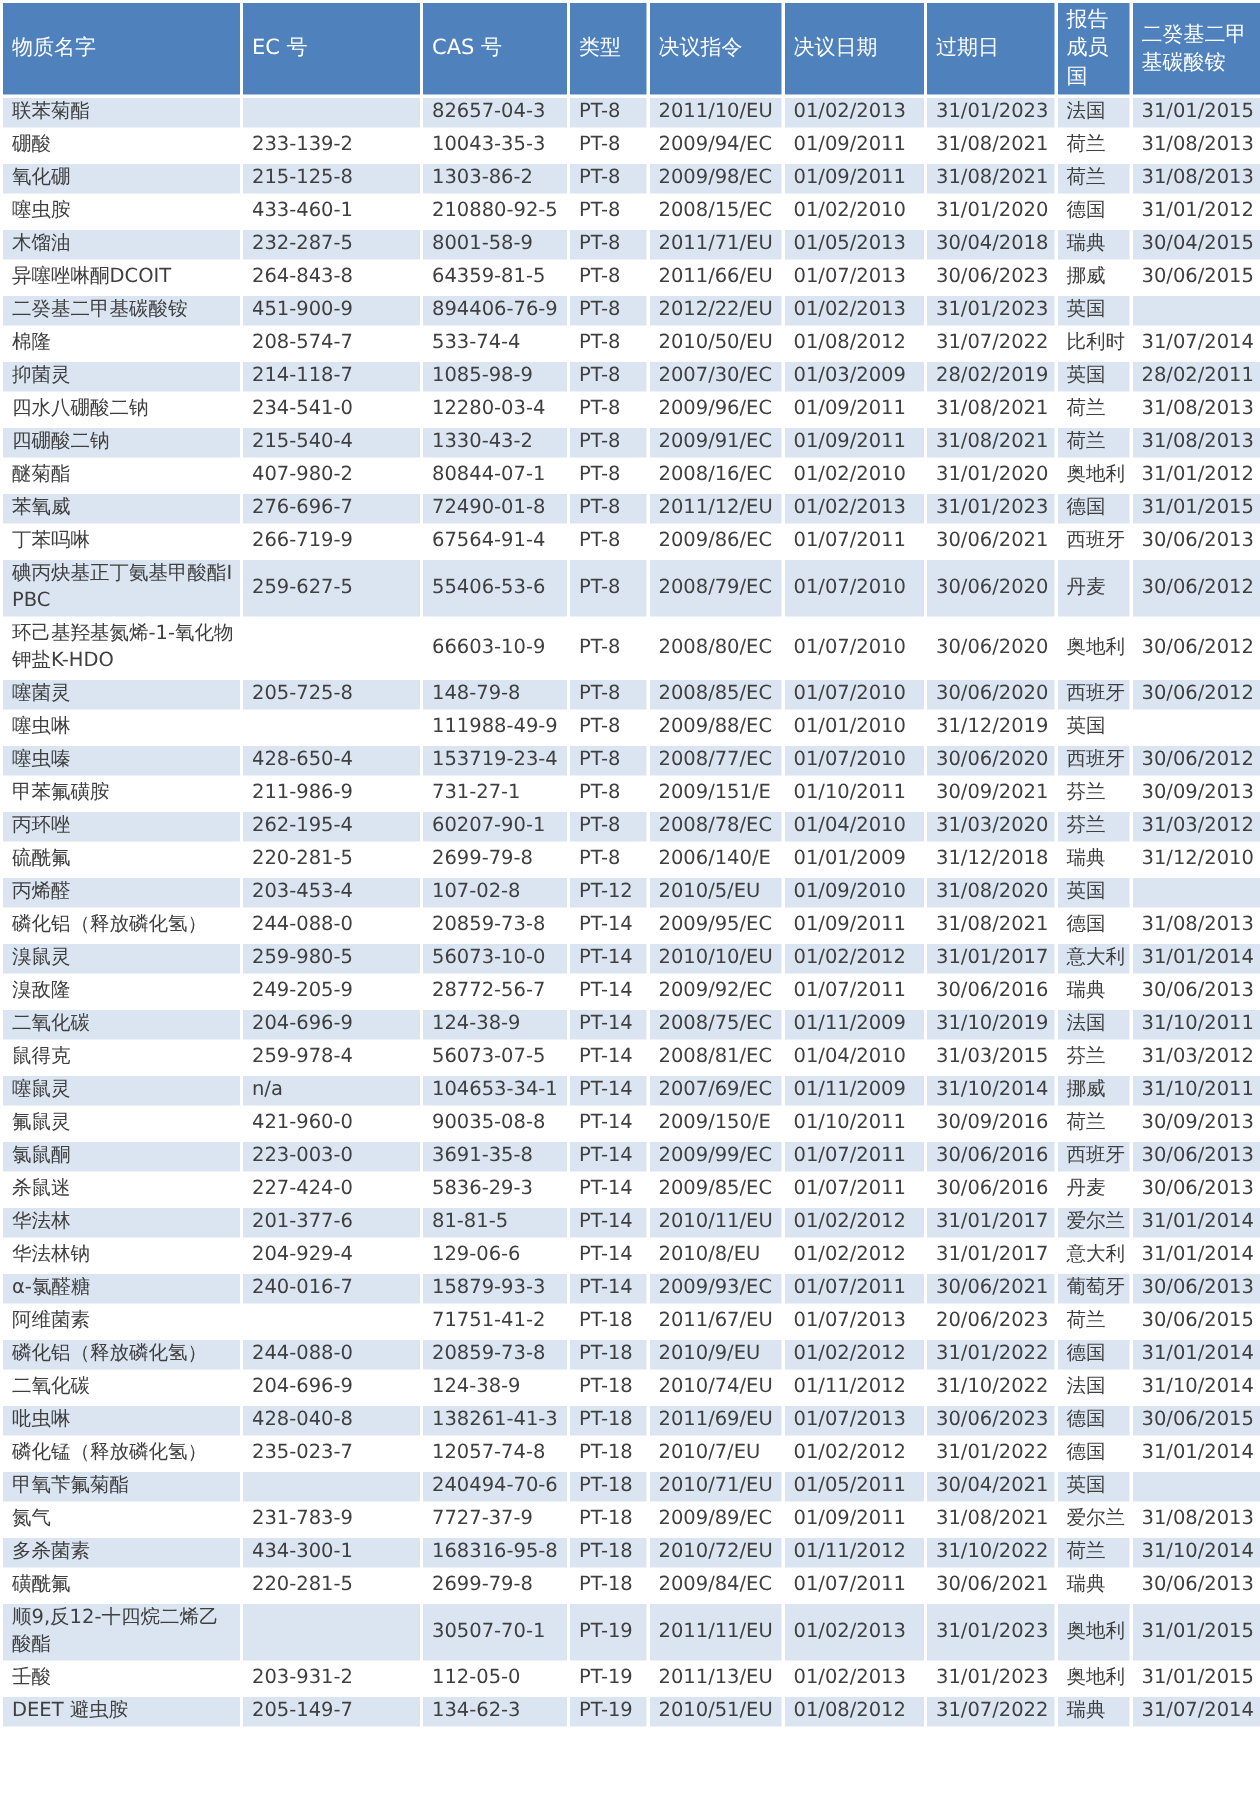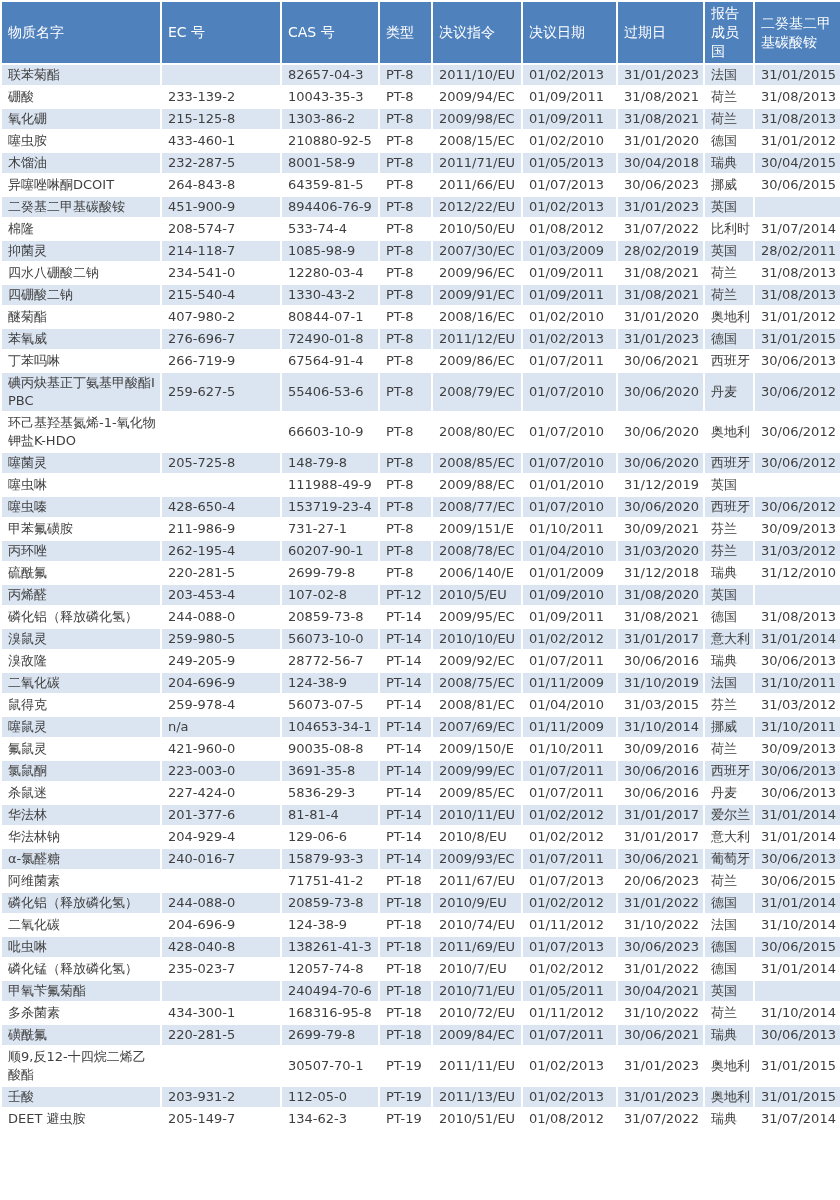--- a/index.html
+++ b/index.html
@@ -426,21 +426,21 @@
           <td class="nowrap">PT-14</td>
           <td class="nowrap">2009/85/EC</td>
           <td class="nowrap">01/07/2011</td>
           <td class="nowrap">30/06/2016</td>
           <td class="nowrap">丹麦</td>
           <td class="nowrap">30/06/2013</td>
         </tr>
         <tr>
           <td class="wrapok">华法林</td>
           <td class="nowrap">201-377-6</td>
-          <td class="nowrap">81-81-4</td>
+          <td class="nowrap">81-81-5</td>
           <td class="nowrap">PT-14</td>
           <td class="nowrap">2010/11/EU</td>
           <td class="nowrap">01/02/2012</td>
           <td class="nowrap">31/01/2017</td>
           <td class="nowrap">爱尔兰</td>
           <td class="nowrap">31/01/2014</td>
         </tr>
         <tr>
           <td class="wrapok">华法林钠</td>
           <td class="nowrap">204-929-4</td>
@@ -521,20 +521,31 @@
         <tr>
           <td class="wrapok">甲氧苄氟菊酯</td>
           <td class="nowrap"></td>
           <td class="nowrap">240494-70-6</td>
           <td class="nowrap">PT-18</td>
           <td class="nowrap">2010/71/EU</td>
           <td class="nowrap">01/05/2011</td>
           <td class="nowrap">30/04/2021</td>
           <td class="nowrap">英国</td>
           <td class="nowrap"></td>
+        </tr>
+        <tr>
+          <td class="wrapok">氮气</td>
+          <td class="nowrap">231-783-9</td>
+          <td class="nowrap">7727-37-9</td>
+          <td class="nowrap">PT-18</td>
+          <td class="nowrap">2009/89/EC</td>
+          <td class="nowrap">01/09/2011</td>
+          <td class="nowrap">31/08/2021</td>
+          <td class="nowrap">爱尔兰</td>
+          <td class="nowrap">31/08/2013</td>
         </tr>
         <tr>
           <td class="wrapok">多杀菌素</td>
           <td class="nowrap">434-300-1</td>
           <td class="nowrap">168316-95-8</td>
           <td class="nowrap">PT-18</td>
           <td class="nowrap">2010/72/EU</td>
           <td class="nowrap">01/11/2012</td>
           <td class="nowrap">31/10/2022</td>
           <td class="nowrap">荷兰</td>

